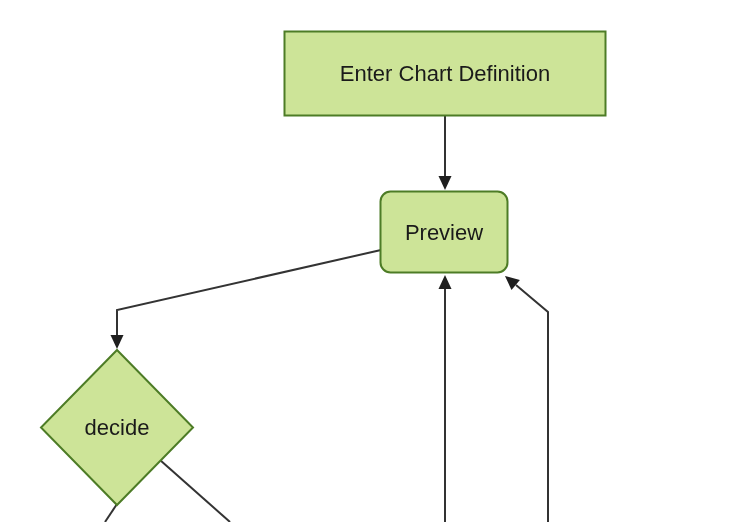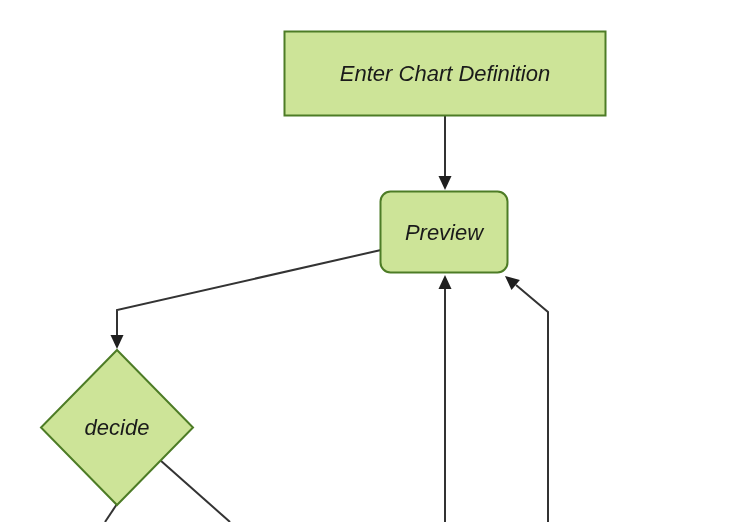--- a/index.html
+++ b/index.html
@@ -9,21 +9,20 @@
   }
   body {
     width: 740px;
     height: 522px;
     overflow: hidden;
     font-family: "Liberation Sans", sans-serif;
   }
   .canvas-wrap {
     width: 740px;
     height: 378px;
-    font-style: italic;
   }
   svg { display: block; }
   .node-shape {
     fill: #cde498;
     stroke: #4d7c26;
     stroke-width: 2px;
   }
   .edge {
     stroke: #333333;
     stroke-width: 2px;

